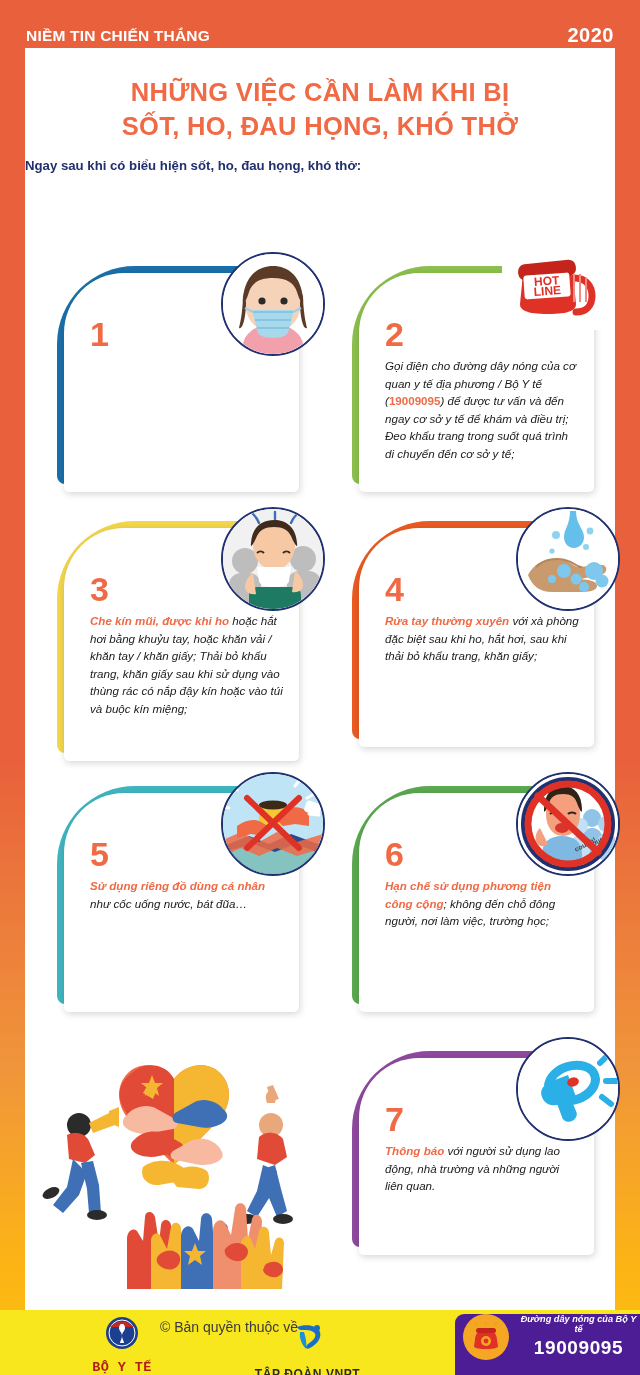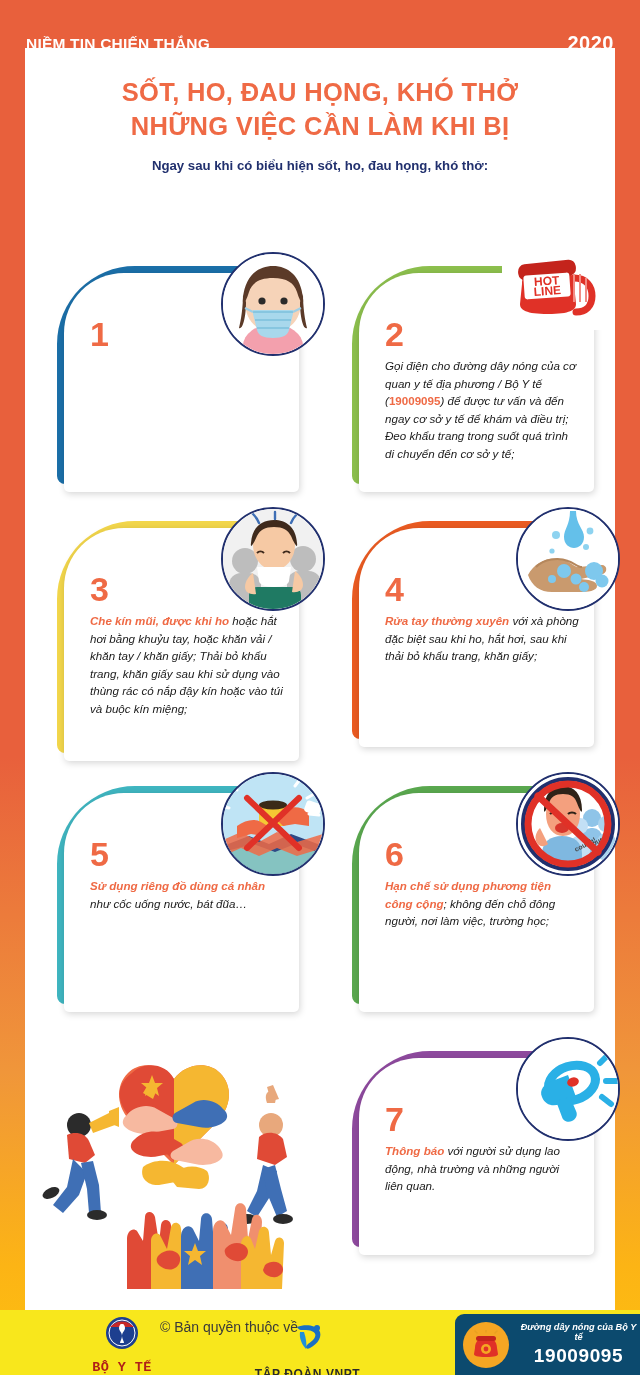--- a/index.html
+++ b/index.html
@@ -9,21 +9,21 @@
     background: #fff; overflow: hidden;
   }
   #page {
     position: relative; width: 640px; height: 1375px;
     background: linear-gradient(180deg, #e8603c 0%, #e8603c 55%, #f0963a 78%, #fcb415 92%, #fdc010 100%);
     overflow: hidden;
   }
 
   
   .hdr {
-    position: absolute; top: 16px; left: 0; width: 640px; height: 55px;
+    position: absolute; top: 8px; left: 0; width: 640px; height: 55px;
     display: flex; align-items: center; justify-content: space-between;
     padding: 9px 26px;
   }
   .hdr-left {
     color: #fff; font-weight: 800; font-size: 15.5px; letter-spacing: .2px;
     font-family: "Liberation Sans", sans-serif;
   }
   .hdr-right {
     color: #fff; font-weight: 800; font-size: 20px; letter-spacing: .5px;
     font-family: "Liberation Sans", sans-serif;
@@ -37,21 +37,21 @@
   }
 
   
   .title {
     margin-top: 28px; text-align: center;
     color: #ef6a45; font-weight: 800; font-size: 25.5px; line-height: 1.33;
     letter-spacing: .3px; font-family: "Liberation Sans", sans-serif;
   }
   .title .ln { display: block; }
   .subtitle {
-    margin-top: 14px; text-align: center;
+    margin-top: 14px; text-align: left;
     color: #21306e; font-weight: 700; font-size: 13.2px;
     font-family: "Liberation Sans", sans-serif;
   }
 
   
   .grid {
     position: absolute; left: 0; top: 200px; width: 590px;
     display: flex; flex-wrap: wrap;
   }
   .cell { width: 295px; position: relative; }
@@ -123,22 +123,22 @@
   .foot-vnpt .n1 {
     color: #2a2a2a; font-weight: 800; font-size: 12px; letter-spacing: .6px;
     font-family: "Liberation Sans", sans-serif; margin-top: 13px;
   }
   .foot-vnpt .n2 {
     color: #3a3a3a; font-weight: 700; font-size: 5.9px; letter-spacing: .35px;
     font-family: "Liberation Sans", sans-serif; margin-top: 1px;
   }
   .hotline-box {
     position: absolute; right: 0; top: 4px; width: 185px; height: 61px;
-    background: #0c4a6e; border-radius: 9px 0 0 0;
-    display: flex; align-items: center; padding-left: 8px;
+    background: #4c1d95; border-radius: 9px 0 0 0;
+    display: flex; padding-left: 8px;
   }
   .hotline-txt { margin-left: 8px; }
   .hotline-lbl {
     color: #fff; font-size: 9.2px; font-weight: 700; font-style: italic;
     font-family: "Liberation Sans", sans-serif; text-align: center;
   }
   .hotline-num {
     color: #fff; font-size: 19px; font-weight: 800; letter-spacing: .6px;
     font-family: "Liberation Sans", sans-serif; text-align: center; margin-top: 3px;
   }
@@ -153,22 +153,22 @@
 <div id="page">
 
   <div class="hdr">
     <div class="hdr-left">NIỀM TIN CHIẾN THẮNG</div>
     <div class="hdr-right">2020</div>
   </div>
 
   <div class="canvas">
 
     <div class="title">
+      <span class="ln">NHỮNG VIỆC CẦN LÀM KHI BỊ</span>
       <span class="ln">SỐT, HO, ĐAU HỌNG, KHÓ THỞ</span>
-      <span class="ln">NHỮNG VIỆC CẦN LÀM KHI BỊ</span>
     </div>
     <div class="subtitle">Ngay sau khi có biểu hiện sốt, ho, đau họng, khó thở:</div>
 
     <div class="grid">
 
       <div class="cell h1">
         <div class="card" style="--accent:#1b6fa8">
           <div class="leaf-arc"></div>
           <div class="leaf-face"></div>
           <div class="bubble">

